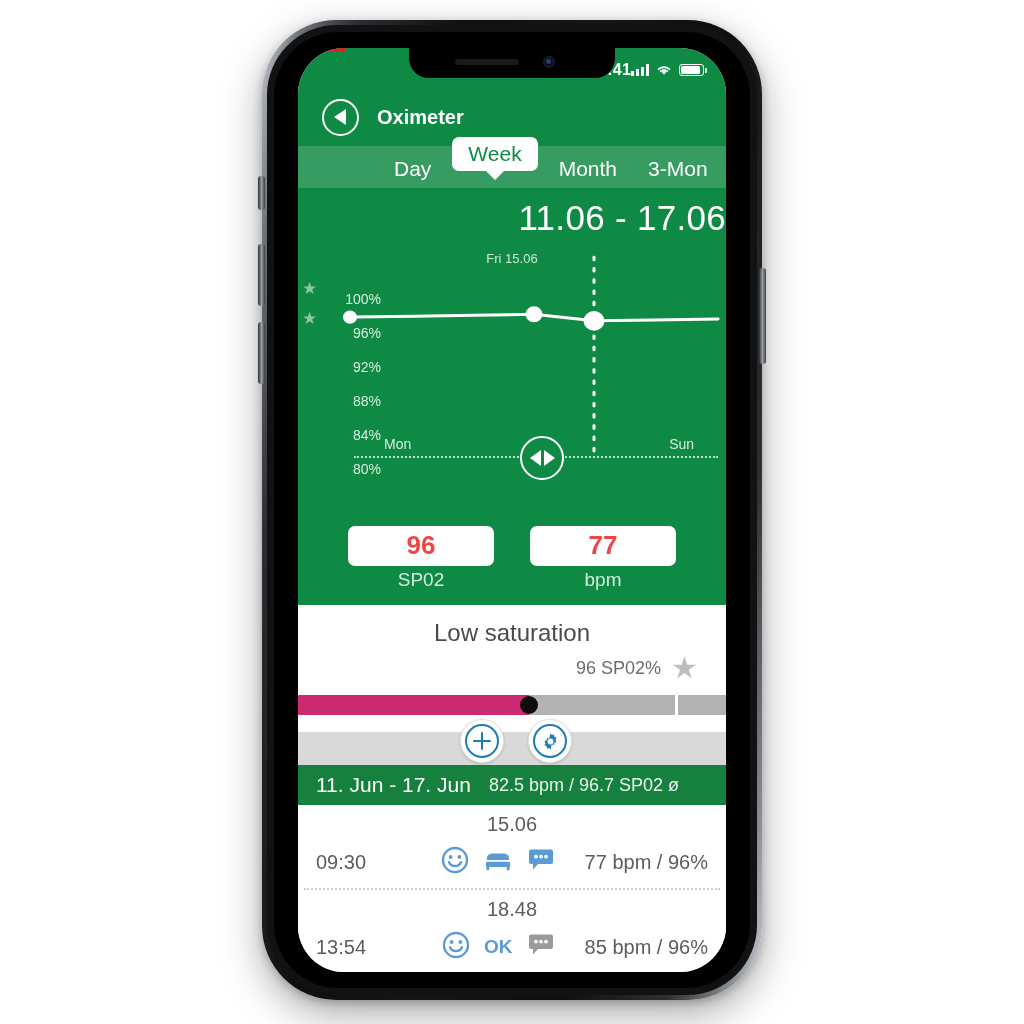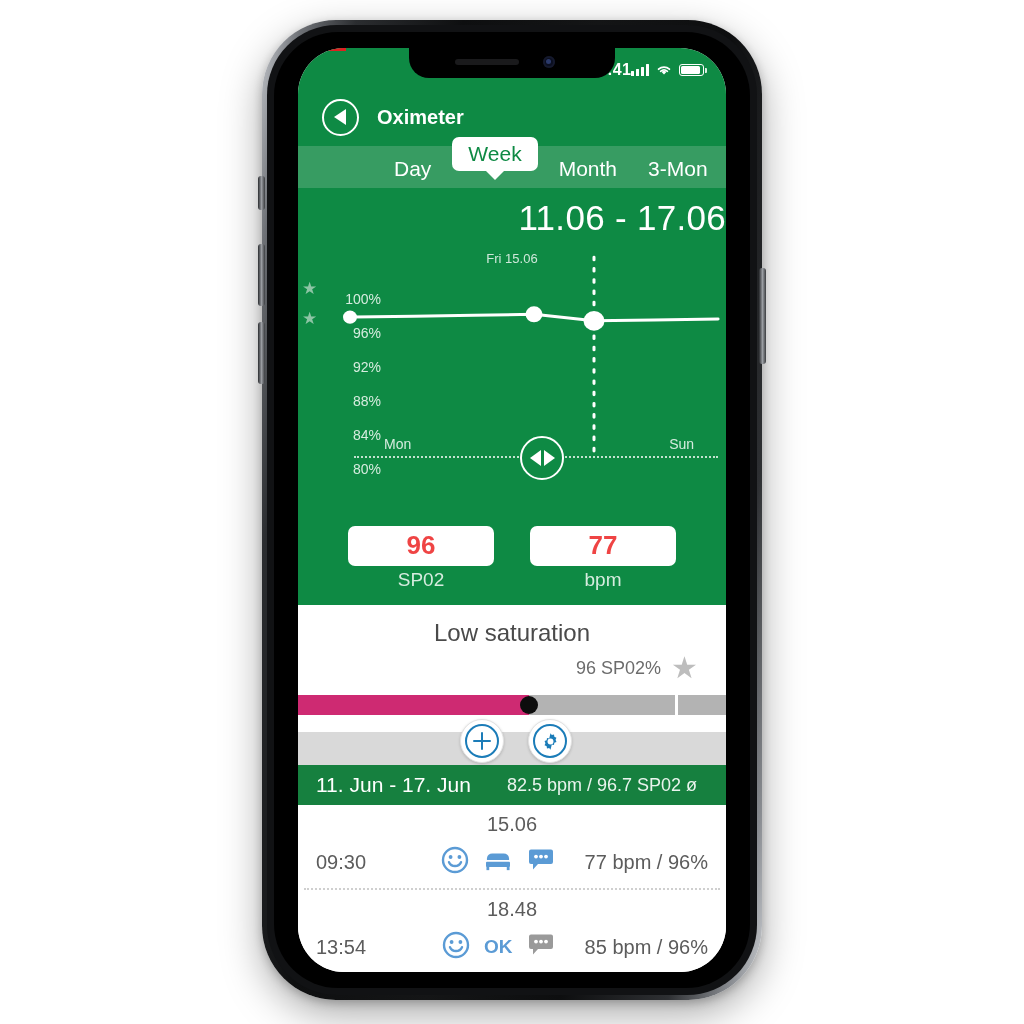--- a/index.html
+++ b/index.html
@@ -208,21 +208,21 @@
     width:34px; height:34px; border-radius:50%; border:2.4px solid #1B7CB8;
     display:flex; align-items:center; justify-content:center; position:relative;
   }
   .plusv, .plush { position:absolute; background:#1B7CB8; border-radius:1px; }
   .plusv { width:2.6px; height:18px; }
   .plush { width:18px; height:2.6px; }
 
   
   .sumbar {
     background:#16803F; color:#fff; height:40px;
-    display:flex; align-items:center; gap:36px; padding:0 18px;
+    display:flex; align-items:center; gap:18px; padding:0 18px;
   }
   .sum-range { font-size:21px; }
   .sum-avg { font-size:18px; color:#eaf4ee; }
 
   
   .list { background:#fff; }
   .day-hdr { text-align:center; color:#5c5c5c; font-size:20px; padding:8px 0 4px 0; }
   .row {
     display:flex; align-items:center; padding: 6px 18px 10px 18px; gap:0;
   }

